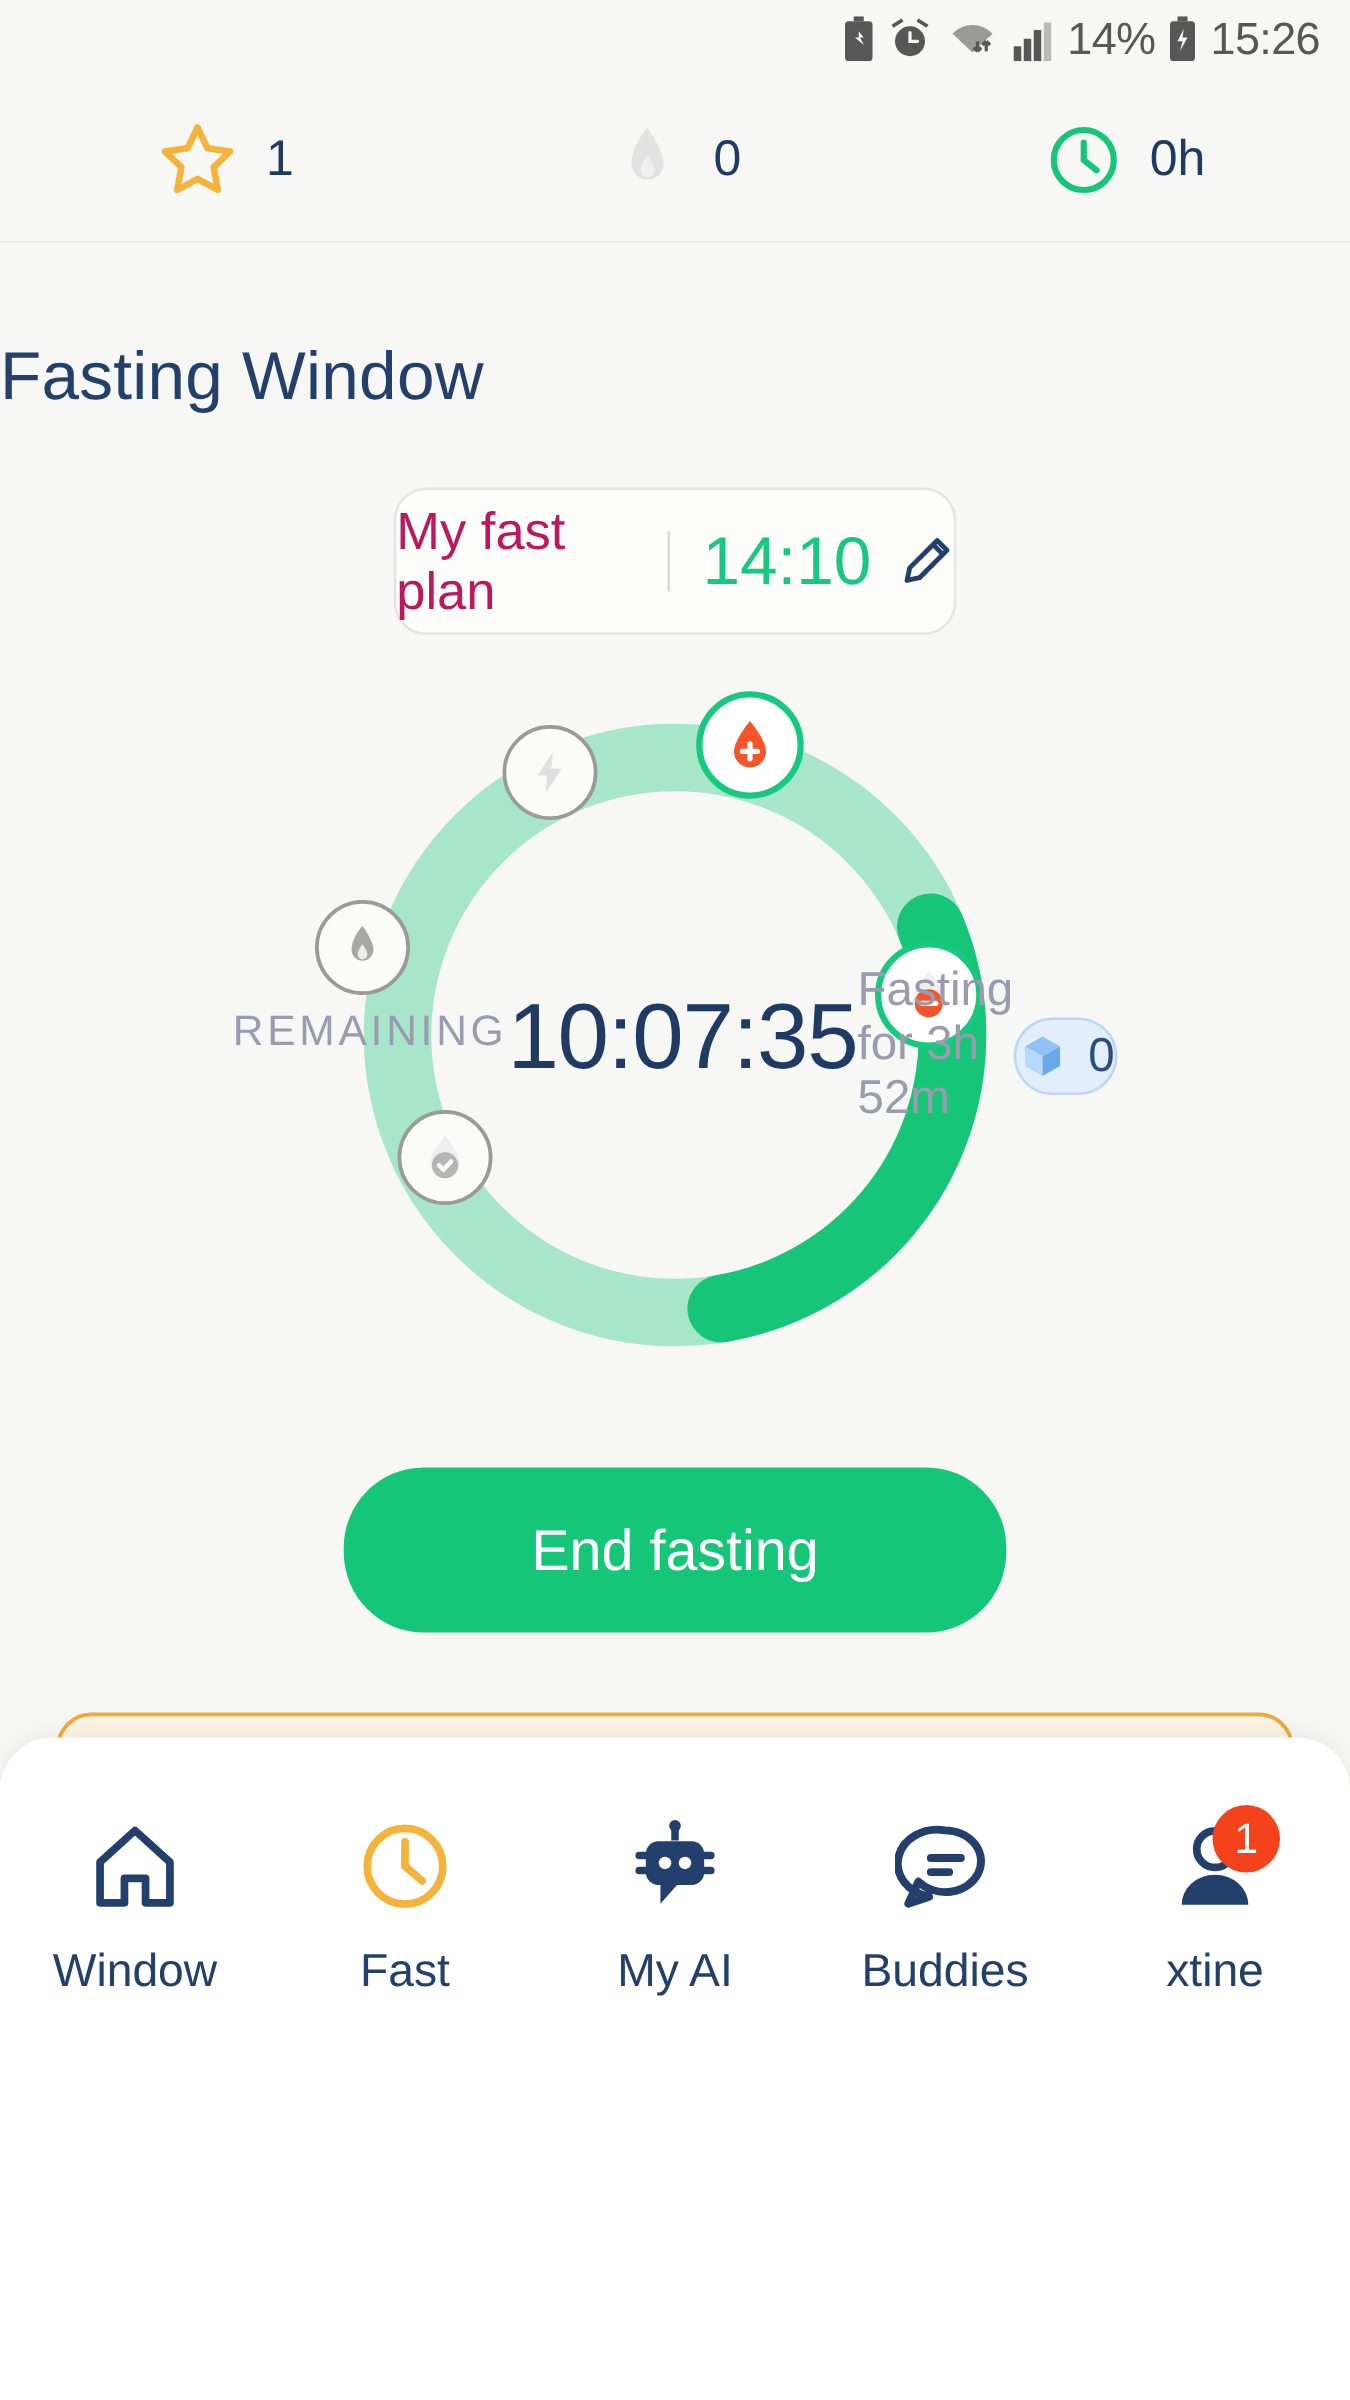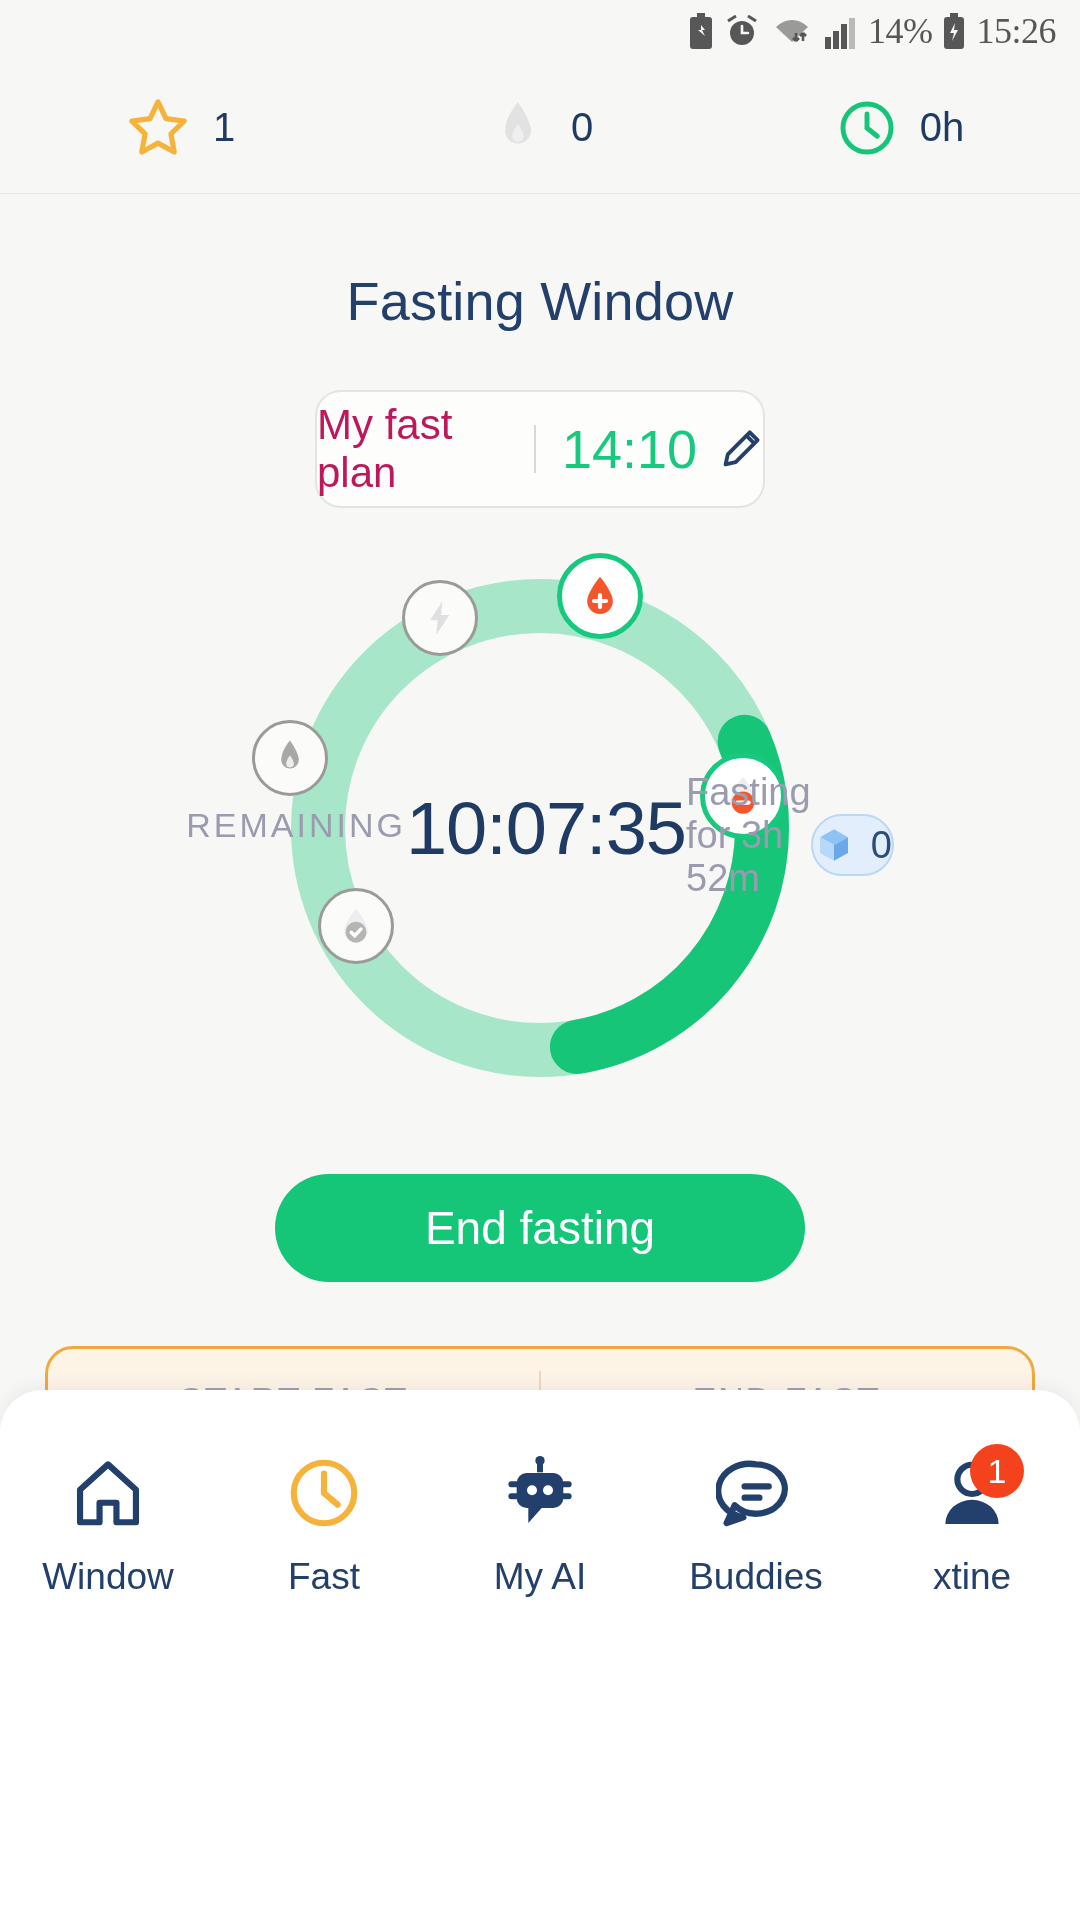--- a/index.html
+++ b/index.html
@@ -14,35 +14,34 @@
 
   
   .statusbar{
     height:62px; width:100%;
     display:flex; align-items:center; justify-content:flex-end;
     padding-right:24px; gap:10px;
   }
   .sb-icon{ display:block; }
   .sb-text{
     font-size:36px; color:#575757; letter-spacing:-0.5px;
-    font-family:Liberation Serif, serif;
+    font-family:Liberation Sans, sans-serif;
   }
 
   
   .topstats{
     height:132px; width:100%;
     display:flex; align-items:center;
     border-bottom:1px solid #e8e8e6;
   }
   .stat{ flex:1; display:flex; align-items:center; justify-content:center; gap:22px; }
   .stat-val{ font-size:40px; color:#203B63; font-weight:400; }
 
   
   .page-title{
-    text-align:center;
     font-size:54px;
     color:#22406B;
     margin-top:76px;
     font-weight:400;
     letter-spacing:0.2px;
   }
 
   
   .plan-wrap{ display:flex; justify-content:center; margin-top:58px; }
   .plan-card{
@@ -93,21 +92,21 @@
     width:76px; height:76px; border-radius:50%;
     display:flex; align-items:center; justify-content:center;
     background:#fbfbfa;
   }
   .node.inactive{ border:3px solid #9a9a98; }
   .node.active{ border:5px solid #17c97e; background:#ffffff; }
 
   
   .cta-wrap{ display:flex; justify-content:center; margin-top:66px; }
   .cta{
-    width:530px; height:108px;
+    width:530px; height:132px;
     background:#15c578;
     border-radius:64px;
     border:none;
     color:#ffffff;
     font-size:46px;
     font-family:"Liberation Sans", sans-serif;
     cursor:pointer;
   }
 
   

